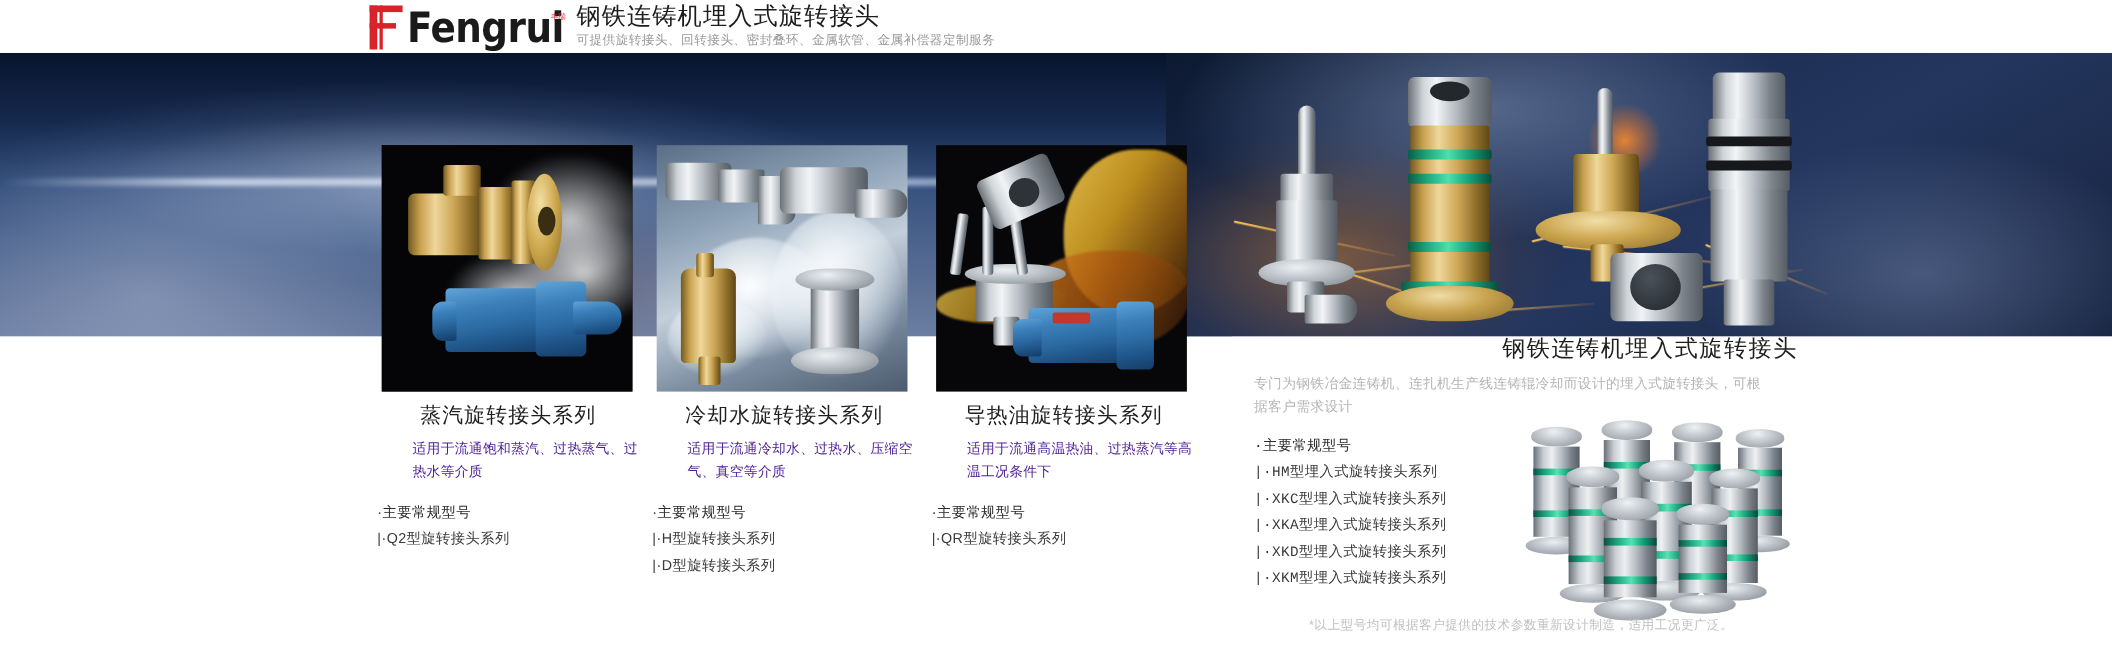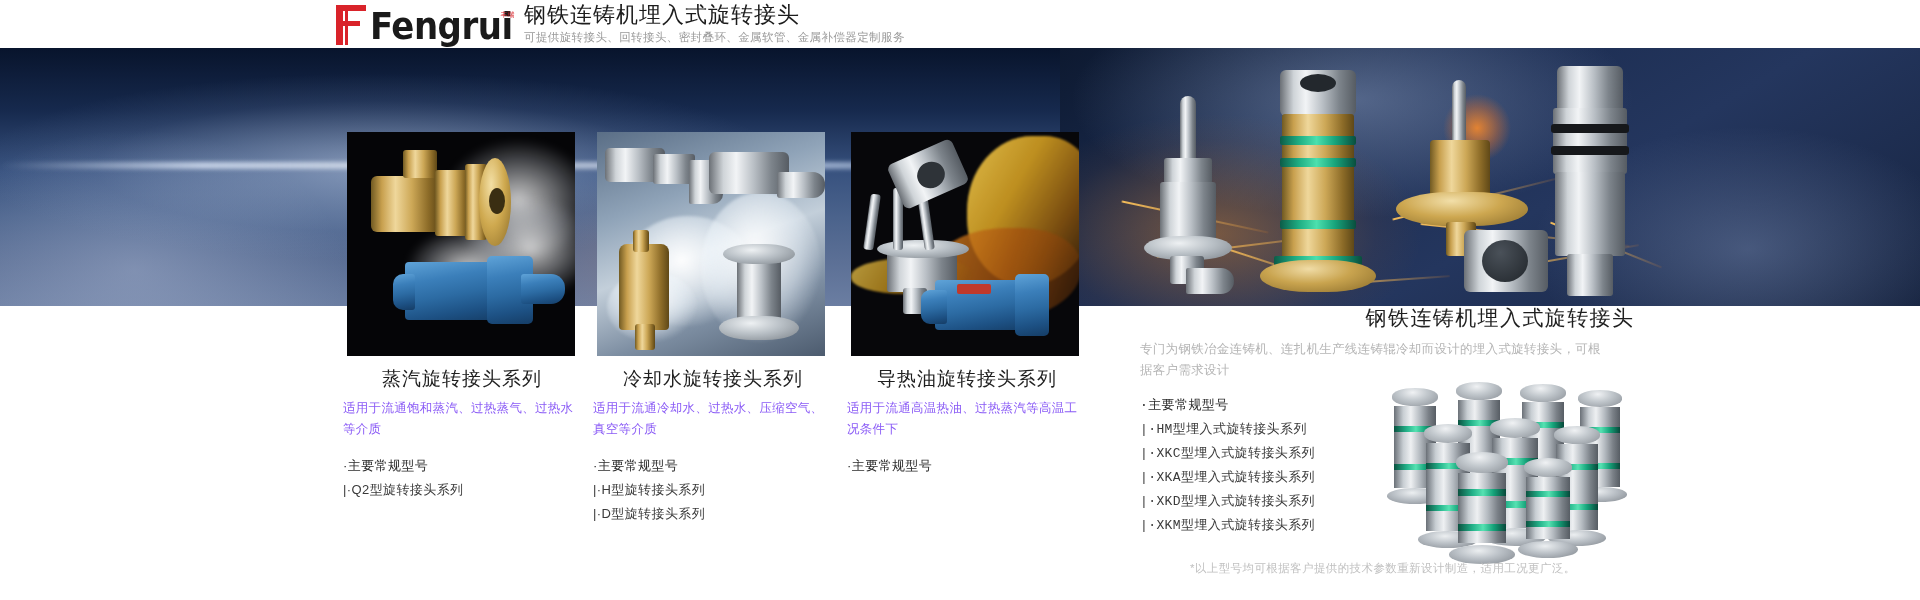--- a/index.html
+++ b/index.html
@@ -132,22 +132,22 @@
     filter: blur(0.8px);
   }
 
   
   .col { position: absolute; z-index: 20; }
   .col-title {
     font-size: 19px; color: #1f1f1f; letter-spacing: 1px;
     text-align: center; line-height: 26px; font-weight: 400;
   }
   .col-desc {
-    font-size: 12.5px; color: #8b5cf6; line-height: 21px;
-    letter-spacing: 0.3px; margin-top: 6px;
+    font-size: 12.5px; color: #4c1d95; line-height: 21px;
+    letter-spacing: 0.3px; margin-top: 6px; margin-left: 32px;
   }
   .col-list { margin-top: 14px; }
   .li {
     font-size: 13px; color: #3a3a3a; line-height: 24px;
     letter-spacing: 0.4px; white-space: nowrap;
   }
   .li.head { color:#2b2b2b; }
 
   .col-1 { left: 343px; top: 366px; width: 238px; }
   .col-2 { left: 593px; top: 366px; width: 240px; }
@@ -340,20 +340,21 @@
       <div class="li">|·H型旋转接头系列</div>
       <div class="li">|·D型旋转接头系列</div>
     </div>
   </div>
 
   <div class="col col-3">
     <div class="col-title">导热油旋转接头系列</div>
     <div class="col-desc">适用于流通高温热油、过热蒸汽等高温工况条件下</div>
     <div class="col-list">
       <div class="li head">·主要常规型号</div>
+      <div class="li">|·QR型旋转接头系列</div>
     </div>
   </div>
 
   <div class="right-panel">
     <div class="rp-title">钢铁连铸机埋入式旋转接头</div>
     <div class="rp-desc">专门为钢铁冶金连铸机、连扎机生产线连铸辊冷却而设计的埋入式旋转接头，可根据客户需求设计</div>
     <div class="rp-list">
       <div class="li head">·主要常规型号</div>
       <div class="li">|·HM型埋入式旋转接头系列</div>
       <div class="li">|·XKC型埋入式旋转接头系列</div>

